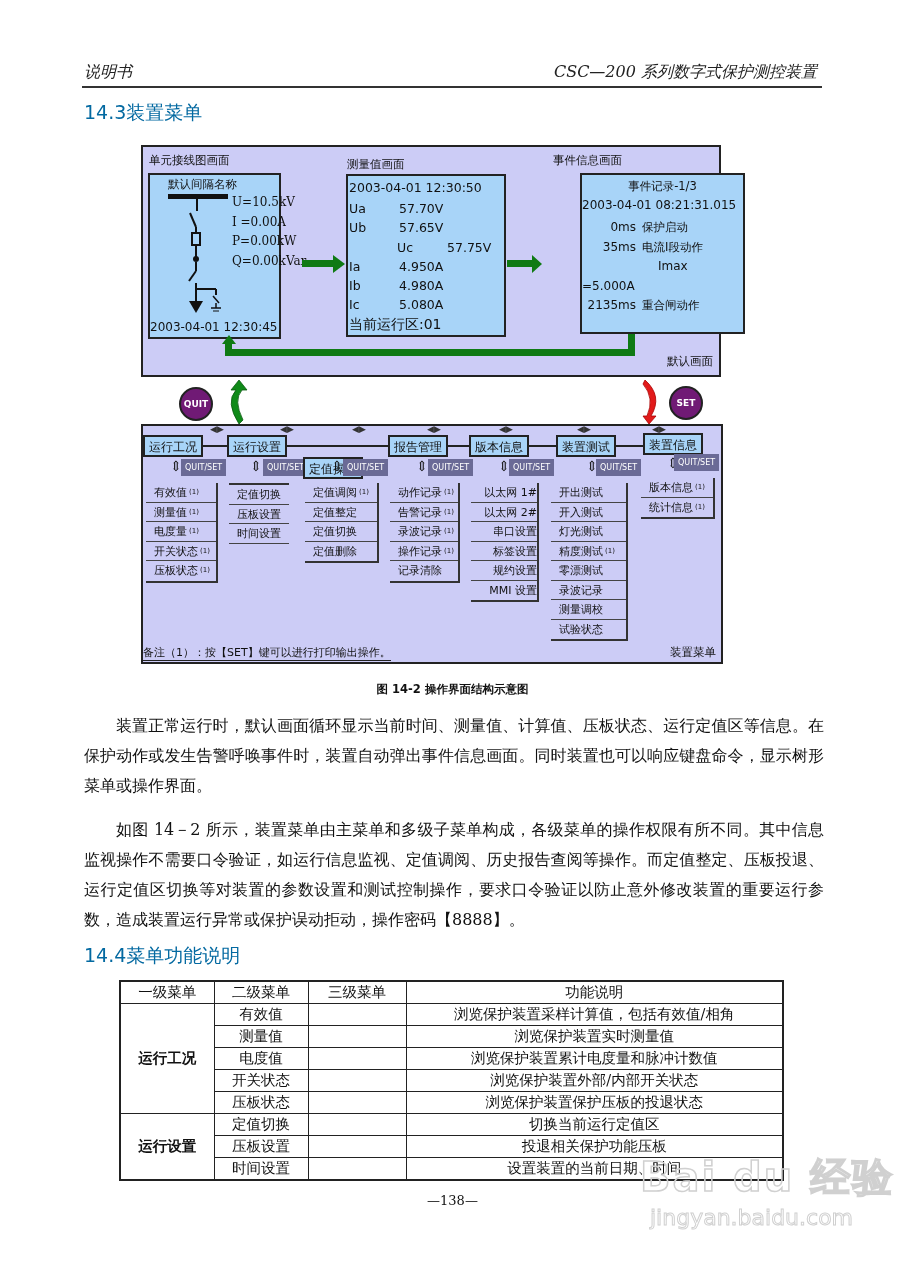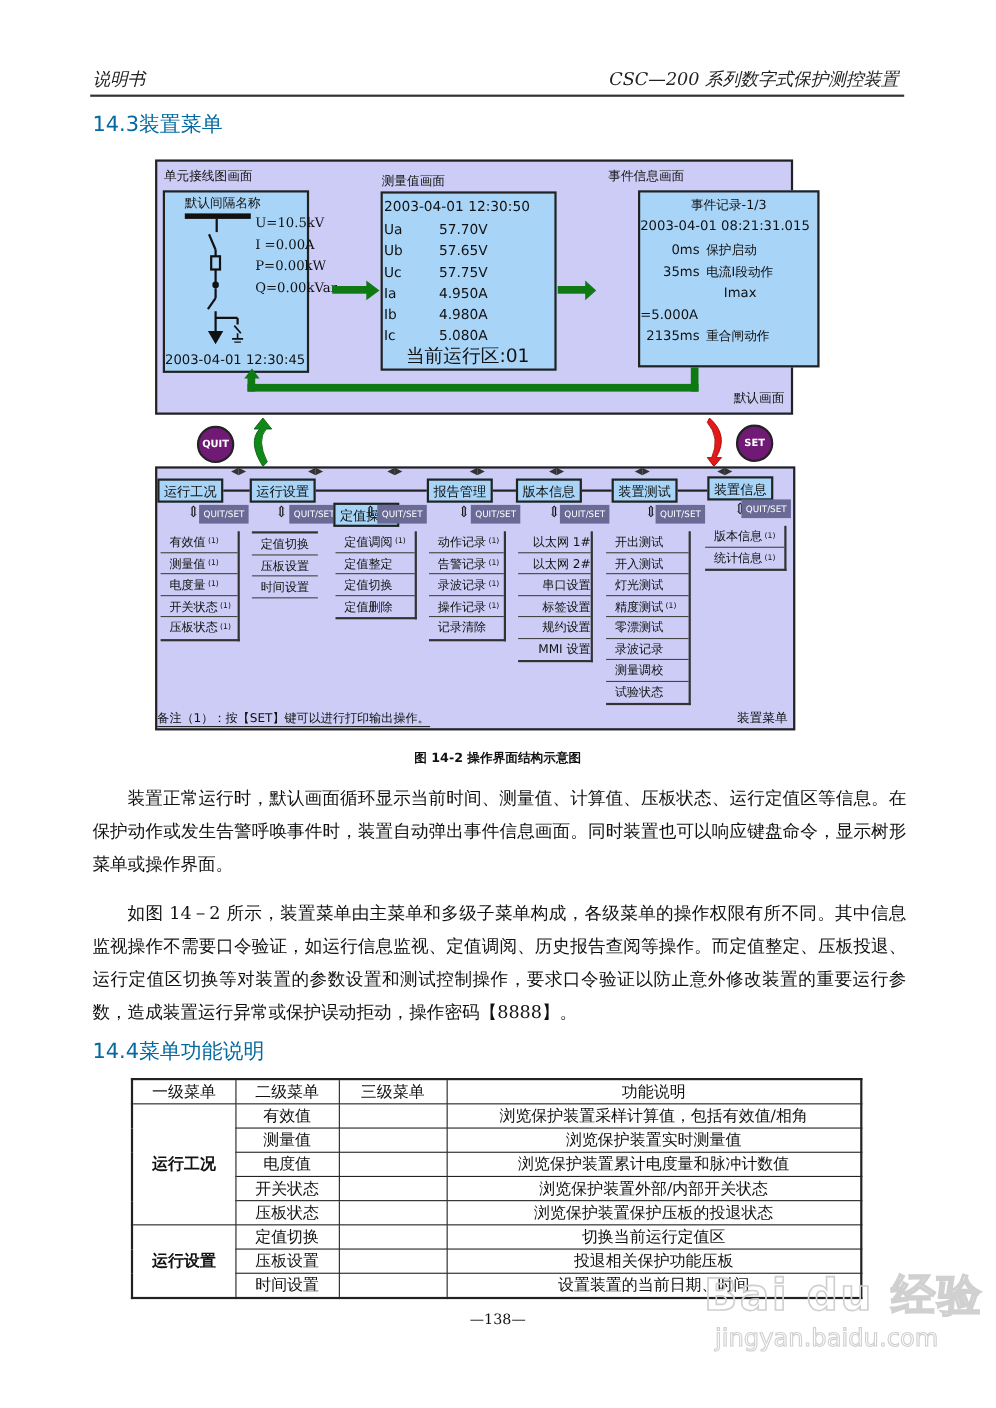--- a/index.html
+++ b/index.html
@@ -79,25 +79,25 @@
   </div>
 
   <div class="abs garrow" style="left:159px;top:113px;width:32px;height:7px;"></div>
   <div class="abs" style="left:190px;top:108px;width:0;height:0;border-top:9px solid transparent;border-bottom:9px solid transparent;border-left:12px solid #0f7a14;"></div>
 
   <div class="abs screen" style="left:203px;top:27px;width:160px;height:163px;">
     <div class="abs mono" style="left:1px;top:4px;">2003-04-01 12:30:50</div>
     <div class="abs" style="left:1px;top:23px;width:150px;line-height:19.3px;">
       <div class="mono"><span style="display:inline-block;width:50px;">Ua</span><span>57.70V</span></div>
       <div class="mono"><span style="display:inline-block;width:50px;">Ub</span><span>57.65V</span></div>
-      <div class="mono"><span style="display:inline-block;width:50px;">Uc</span><span>57.75V</span></div>
+      <div class="mono"><span style="display:inline-block;width:50px;padding-left:48px;">Uc</span><span>57.75V</span></div>
       <div class="mono"><span style="display:inline-block;width:50px;">Ia</span><span>4.950A</span></div>
       <div class="mono"><span style="display:inline-block;width:50px;">Ib</span><span>4.980A</span></div>
       <div class="mono"><span style="display:inline-block;width:50px;">Ic</span><span>5.080A</span></div>
-      <div class="mono" style="font-size:17px;padding-left:20px;">当前运行区:01</div>
+      <div class="mono" style="font-size:14px;">当前运行区:01</div>
     </div>
   </div>
 
   <div class="abs garrow" style="left:364px;top:113px;width:27px;height:7px;"></div>
   <div class="abs" style="left:389px;top:108px;width:0;height:0;border-top:9px solid transparent;border-bottom:9px solid transparent;border-left:10px solid #0f7a14;"></div>
 
   <div class="abs screen" style="left:397px;top:26px;width:165px;height:161px;margin-left:40px;">
     <div class="abs lbl" style="left:0;width:161px;text-align:center;top:4px;">事件记录-1/3</div>
     <div class="abs mono" style="left:0;top:23px;font-size:12px;">2003-04-01 08:21:31.015</div>
     <div class="abs" style="left:0;top:43px;width:160px;line-height:19.5px;">

